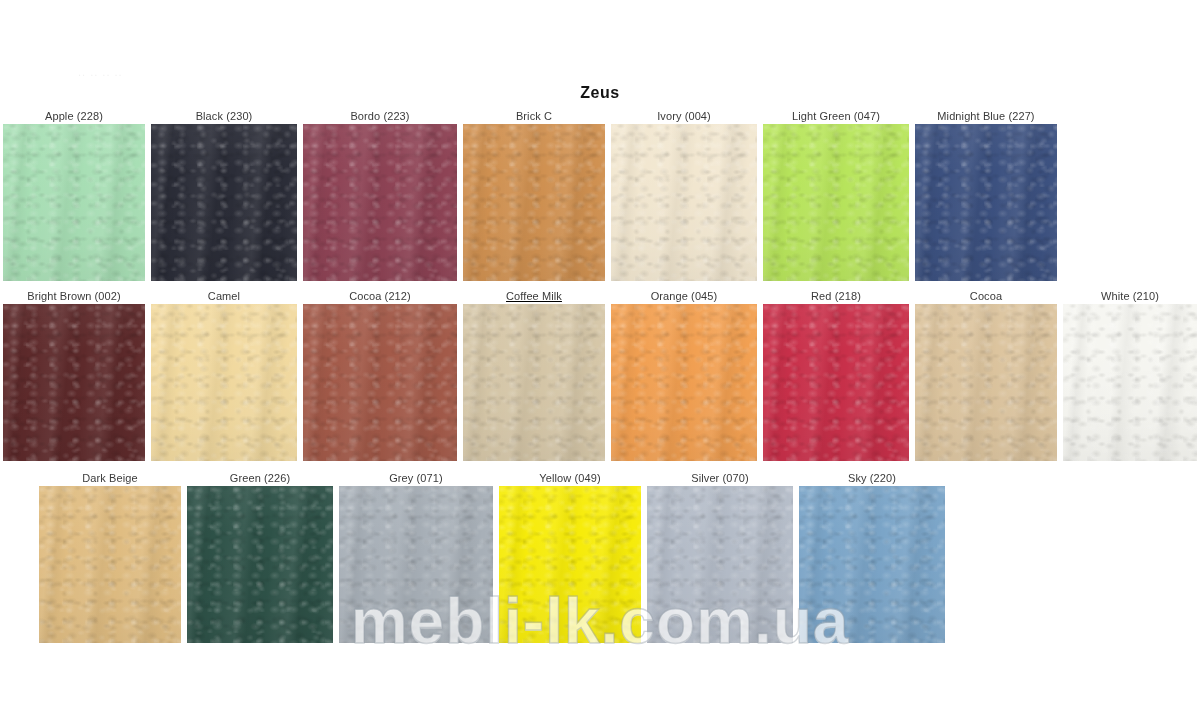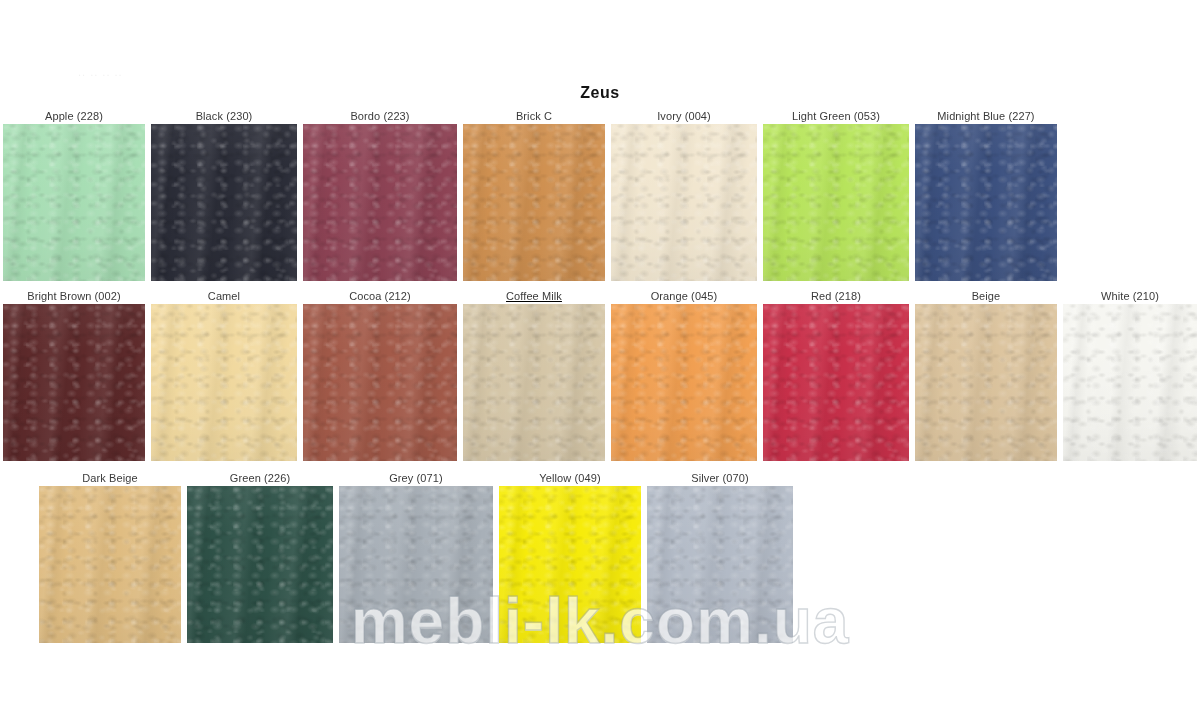--- a/index.html
+++ b/index.html
@@ -183,21 +183,21 @@
       </div>
       <div class="cell" style="width: 148px;">
         <span class="cell-label">Brick C</span>
         <span class="swatch" style="background-color: rgb(208, 145, 81);"></span>
       </div>
       <div class="cell" style="width: 152px;">
         <span class="cell-label">Ivory (004)</span>
         <span class="swatch" style="background-color: rgb(242, 231, 208);"></span>
       </div>
       <div class="cell" style="width: 152px;">
-        <span class="cell-label">Light Green (053)</span>
+        <span class="cell-label">Light Green (047)</span>
         <span class="swatch" style="background-color: rgb(184, 229, 92);"></span>
       </div>
       <div class="cell" style="width: 148px;">
         <span class="cell-label">Midnight Blue (227)</span>
         <span class="swatch" style="background-color: rgb(60, 81, 128);"></span>
       </div>
     </div>
   <div class="row" id="row-1">
       <div class="cell" style="width: 148px;">
         <span class="cell-label">Bright Brown (002)</span>
@@ -217,21 +217,21 @@
       </div>
       <div class="cell" style="width: 152px;">
         <span class="cell-label">Orange (045)</span>
         <span class="swatch" style="background-color: rgb(242, 160, 82);"></span>
       </div>
       <div class="cell" style="width: 152px;">
         <span class="cell-label">Red (218)</span>
         <span class="swatch" style="background-color: rgb(201, 48, 74);"></span>
       </div>
       <div class="cell" style="width: 148px;">
-        <span class="cell-label">Beige</span>
+        <span class="cell-label">Cocoa</span>
         <span class="swatch" style="background-color: rgb(220, 196, 158);"></span>
       </div>
       <div class="cell" style="width: 140px;">
         <span class="cell-label">White (210)</span>
         <span class="swatch" style="background-color: rgb(246, 246, 241);"></span>
       </div>
     </div>
   <div class="row" id="row-2">
       <div class="cell" style="width: 148px;">
         <span class="cell-label">Dark Beige</span>
@@ -246,17 +246,21 @@
         <span class="swatch" style="background-color: rgb(168, 176, 184);"></span>
       </div>
       <div class="cell" style="width: 148px;">
         <span class="cell-label">Yellow (049)</span>
         <span class="swatch" style="background-color: rgb(247, 236, 10);"></span>
       </div>
       <div class="cell" style="width: 152px;">
         <span class="cell-label">Silver (070)</span>
         <span class="swatch" style="background-color: rgb(180, 188, 200);"></span>
       </div>
+      <div class="cell" style="width: 152px;">
+        <span class="cell-label">Sky (220)</span>
+        <span class="swatch" style="background-color: rgb(123, 165, 200);"></span>
+      </div>
     </div>
 
   <div class="watermark">mebli-lk.com.ua</div>
 
 </div>
 
 </body></html>

